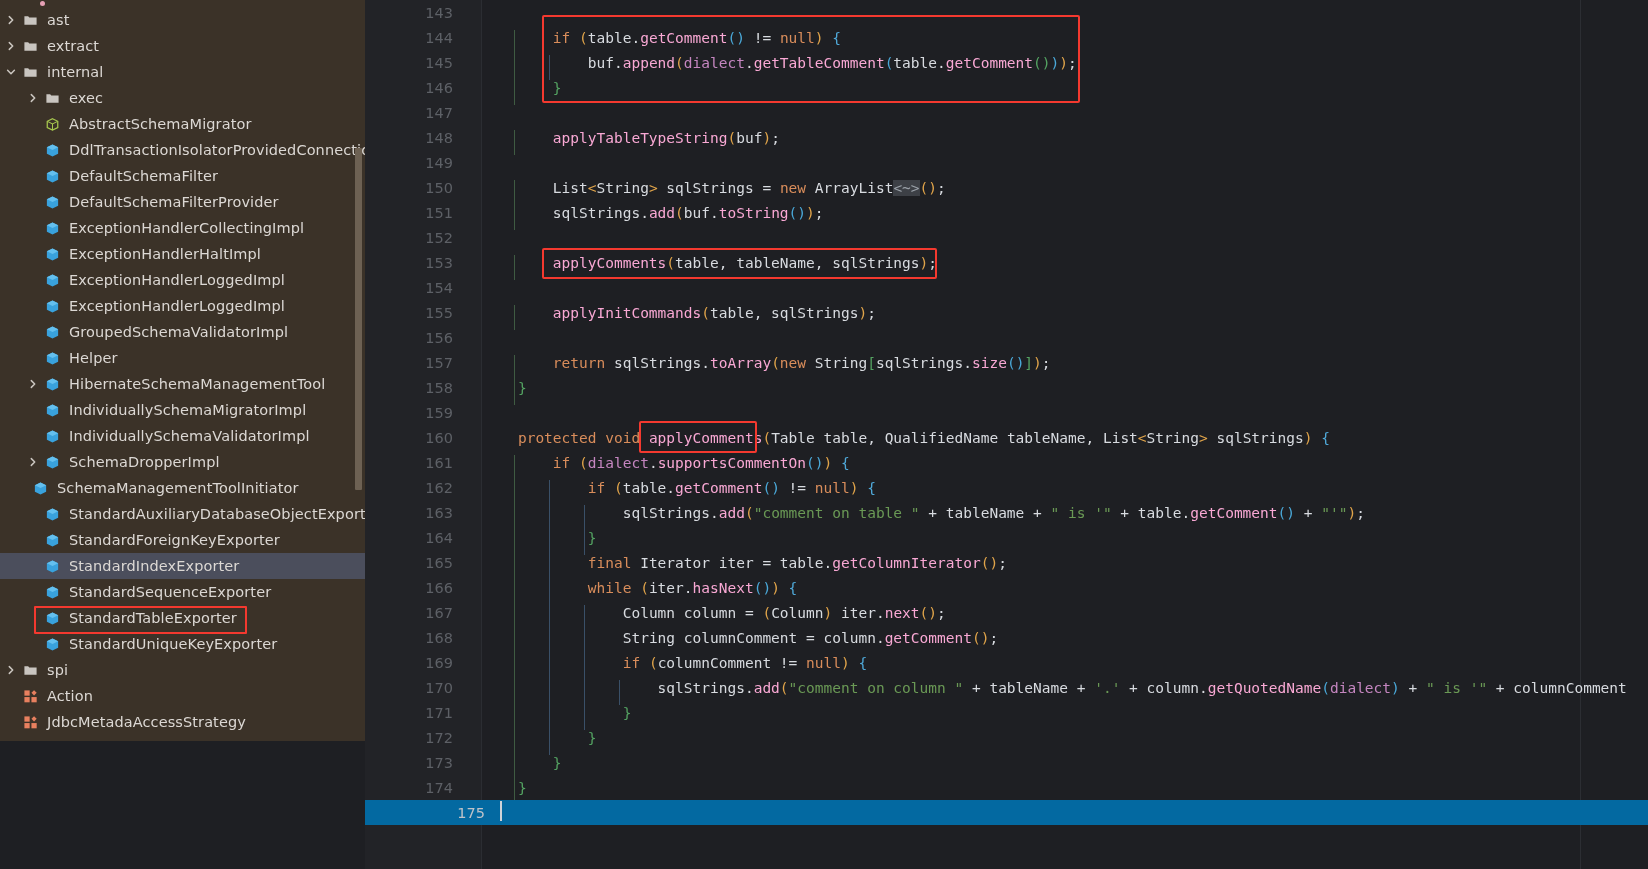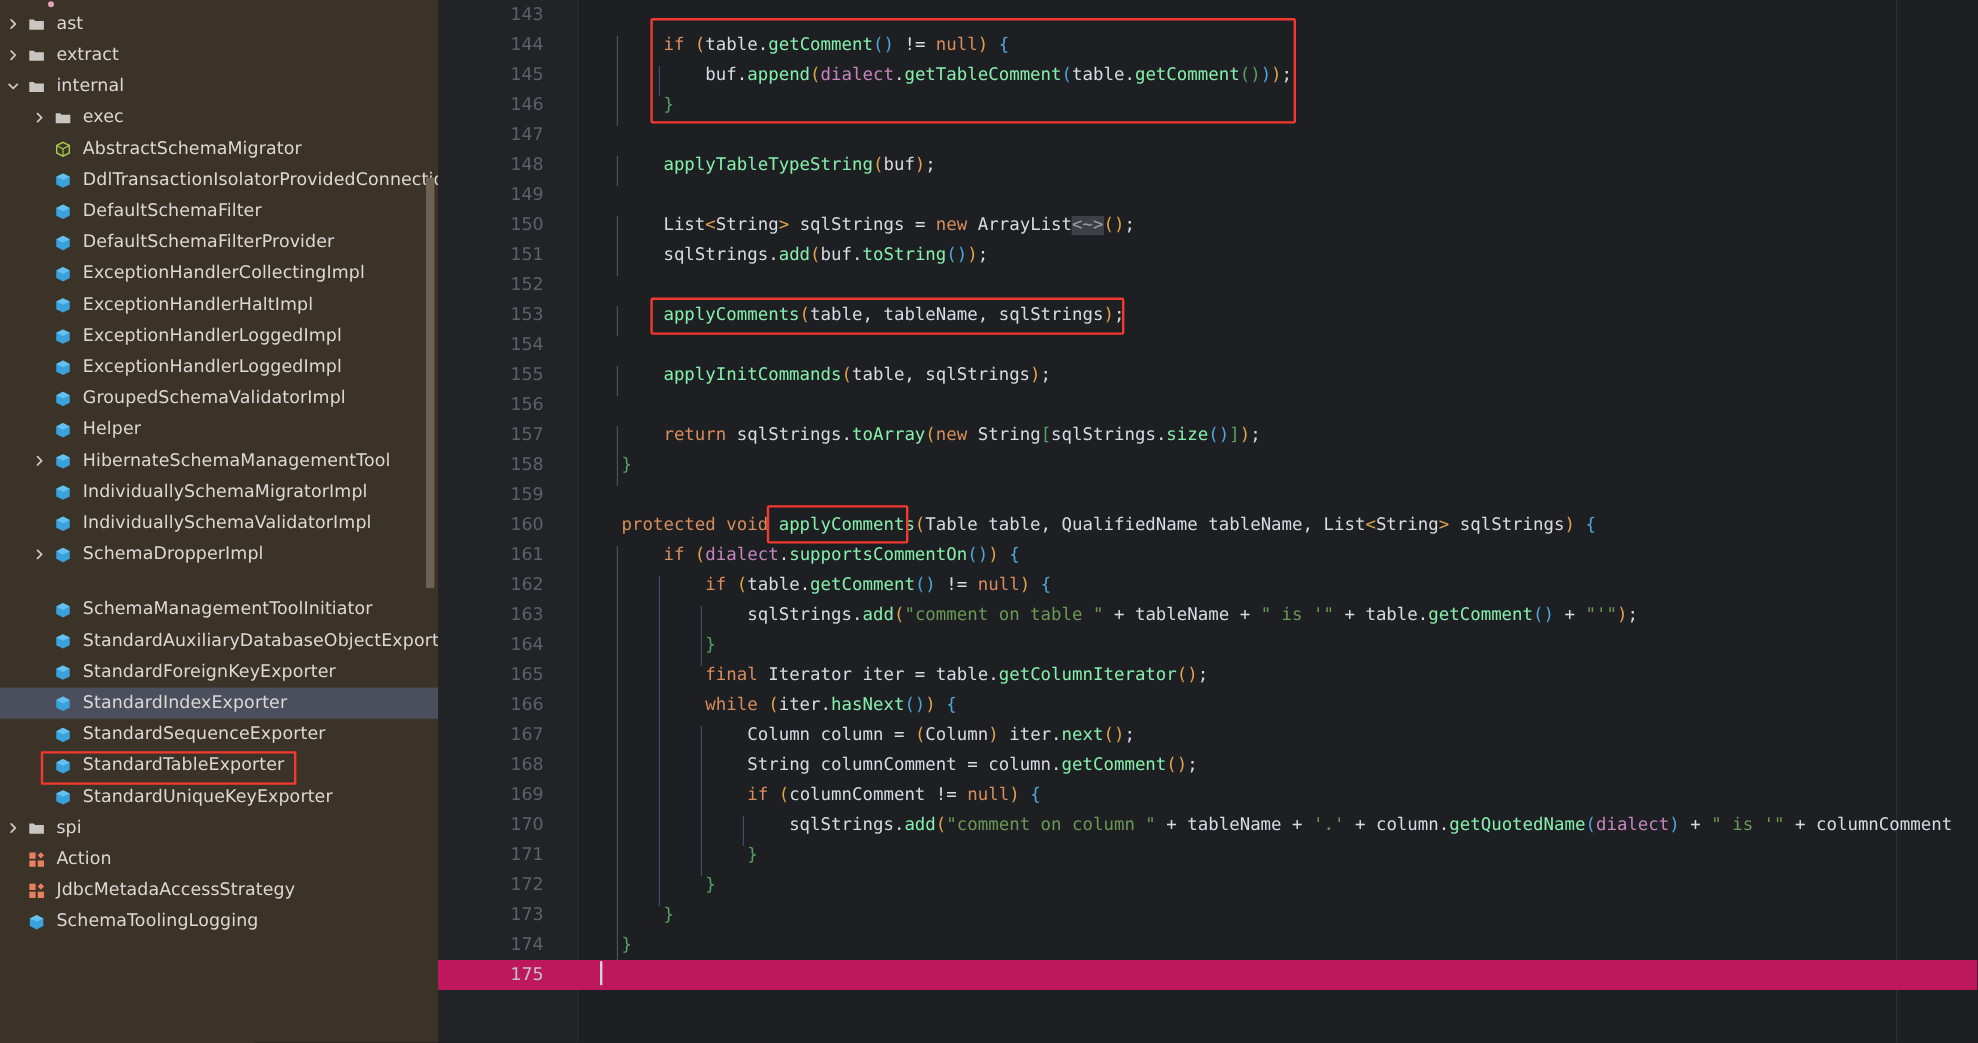--- a/index.html
+++ b/index.html
@@ -6,21 +6,21 @@
   html, body {
     width:1648px; height:869px;
     background:#1e1f23;
     font-family:"DejaVu Sans", sans-serif;
     overflow:hidden;
   }
   #app { display:flex; width:1648px; height:869px; position:relative; }
 
   
   #sidebar {
-    width:365px; height:869px;
+    width:365px; height:741px;
     background:#3b3228;
     position:relative;
     overflow:hidden;
     flex:0 0 365px;
   }
   .tree-row {
     height:26px;
     display:flex;
     align-items:center;
     white-space:nowrap;
@@ -93,21 +93,21 @@
   .line {
     position:absolute;
     left:0; width:100%;
     height:25px;
     display:flex;
     align-items:center;
     font-family:"DejaVu Sans Mono", monospace;
     font-size:14.5px;
     white-space:pre;
   }
-  .line.active { background:#be185d; }
+  .line.active { background:#0369a1;padding-left:32px; }
   .ln {
     width:100px;
     flex:0 0 100px;
     text-align:right;
     padding-right:12px;
     color:#5d6066;
     font-size:14.5px;
     font-family:"DejaVu Sans", sans-serif;
   }
   .line.active .ln { color:#bfc3c9; }
@@ -118,21 +118,21 @@
     flex:1 1 auto;
   }
 
   
   .k   { color:#d98d5b; }  
   .kb  { color:#4fa8d8; }  
   .p1  { color:#e0a44a; }  
   .p2  { color:#4aa8d8; }  
   .p3  { color:#54a362; }  
   .fld { color:#c586c0; }  
-  .mth { color:#86efac; }  
+  .mth { color:#f9a8d4; }  
   .str { color:#6a9955; }  
   .gen { color:#e0a44a; }  
   .gb  { color:#54a362; }  
   .pl  { color:#d8dbe0; }  
   .diamond { background:#3d4046; color:#9aa0a8; }
 
   
   .ig { position:absolute; top:0; width:1px; height:25px; }
   .ig.green { background:#3f5b42; }
   .ig.blue  { background:#3a5068; }
@@ -352,21 +352,21 @@
             </svg>
           </span>
           <span class="ico">
             <svg width="15" height="15" viewBox="0 0 16 16">
               <path d="M8 1.6 14 4.6v6.8L8 14.4 2 11.4V4.6z" fill="#39a2dd"></path>
               <path d="M8 1.6 14 4.6 8 7.5 2 4.6z" fill="#64c0ef"></path>
             </svg>
           </span>
           <span class="lbl">SchemaDropperImpl</span>
         </div>
-        <div class="tree-row" style="padding-left: 24px; margin-top: 20px;">
+        <div class="tree-row" style="padding-left: 12px;">
           <span class="chev"></span>
           <span class="ico">
             <svg width="15" height="15" viewBox="0 0 16 16">
               <path d="M8 1.6 14 4.6v6.8L8 14.4 2 11.4V4.6z" fill="#39a2dd"></path>
               <path d="M8 1.6 14 4.6 8 7.5 2 4.6z" fill="#64c0ef"></path>
             </svg>
           </span>
           <span class="lbl">SchemaManagementToolInitiator</span>
         </div>
         <div class="tree-row" style="padding-left: 24px;">

